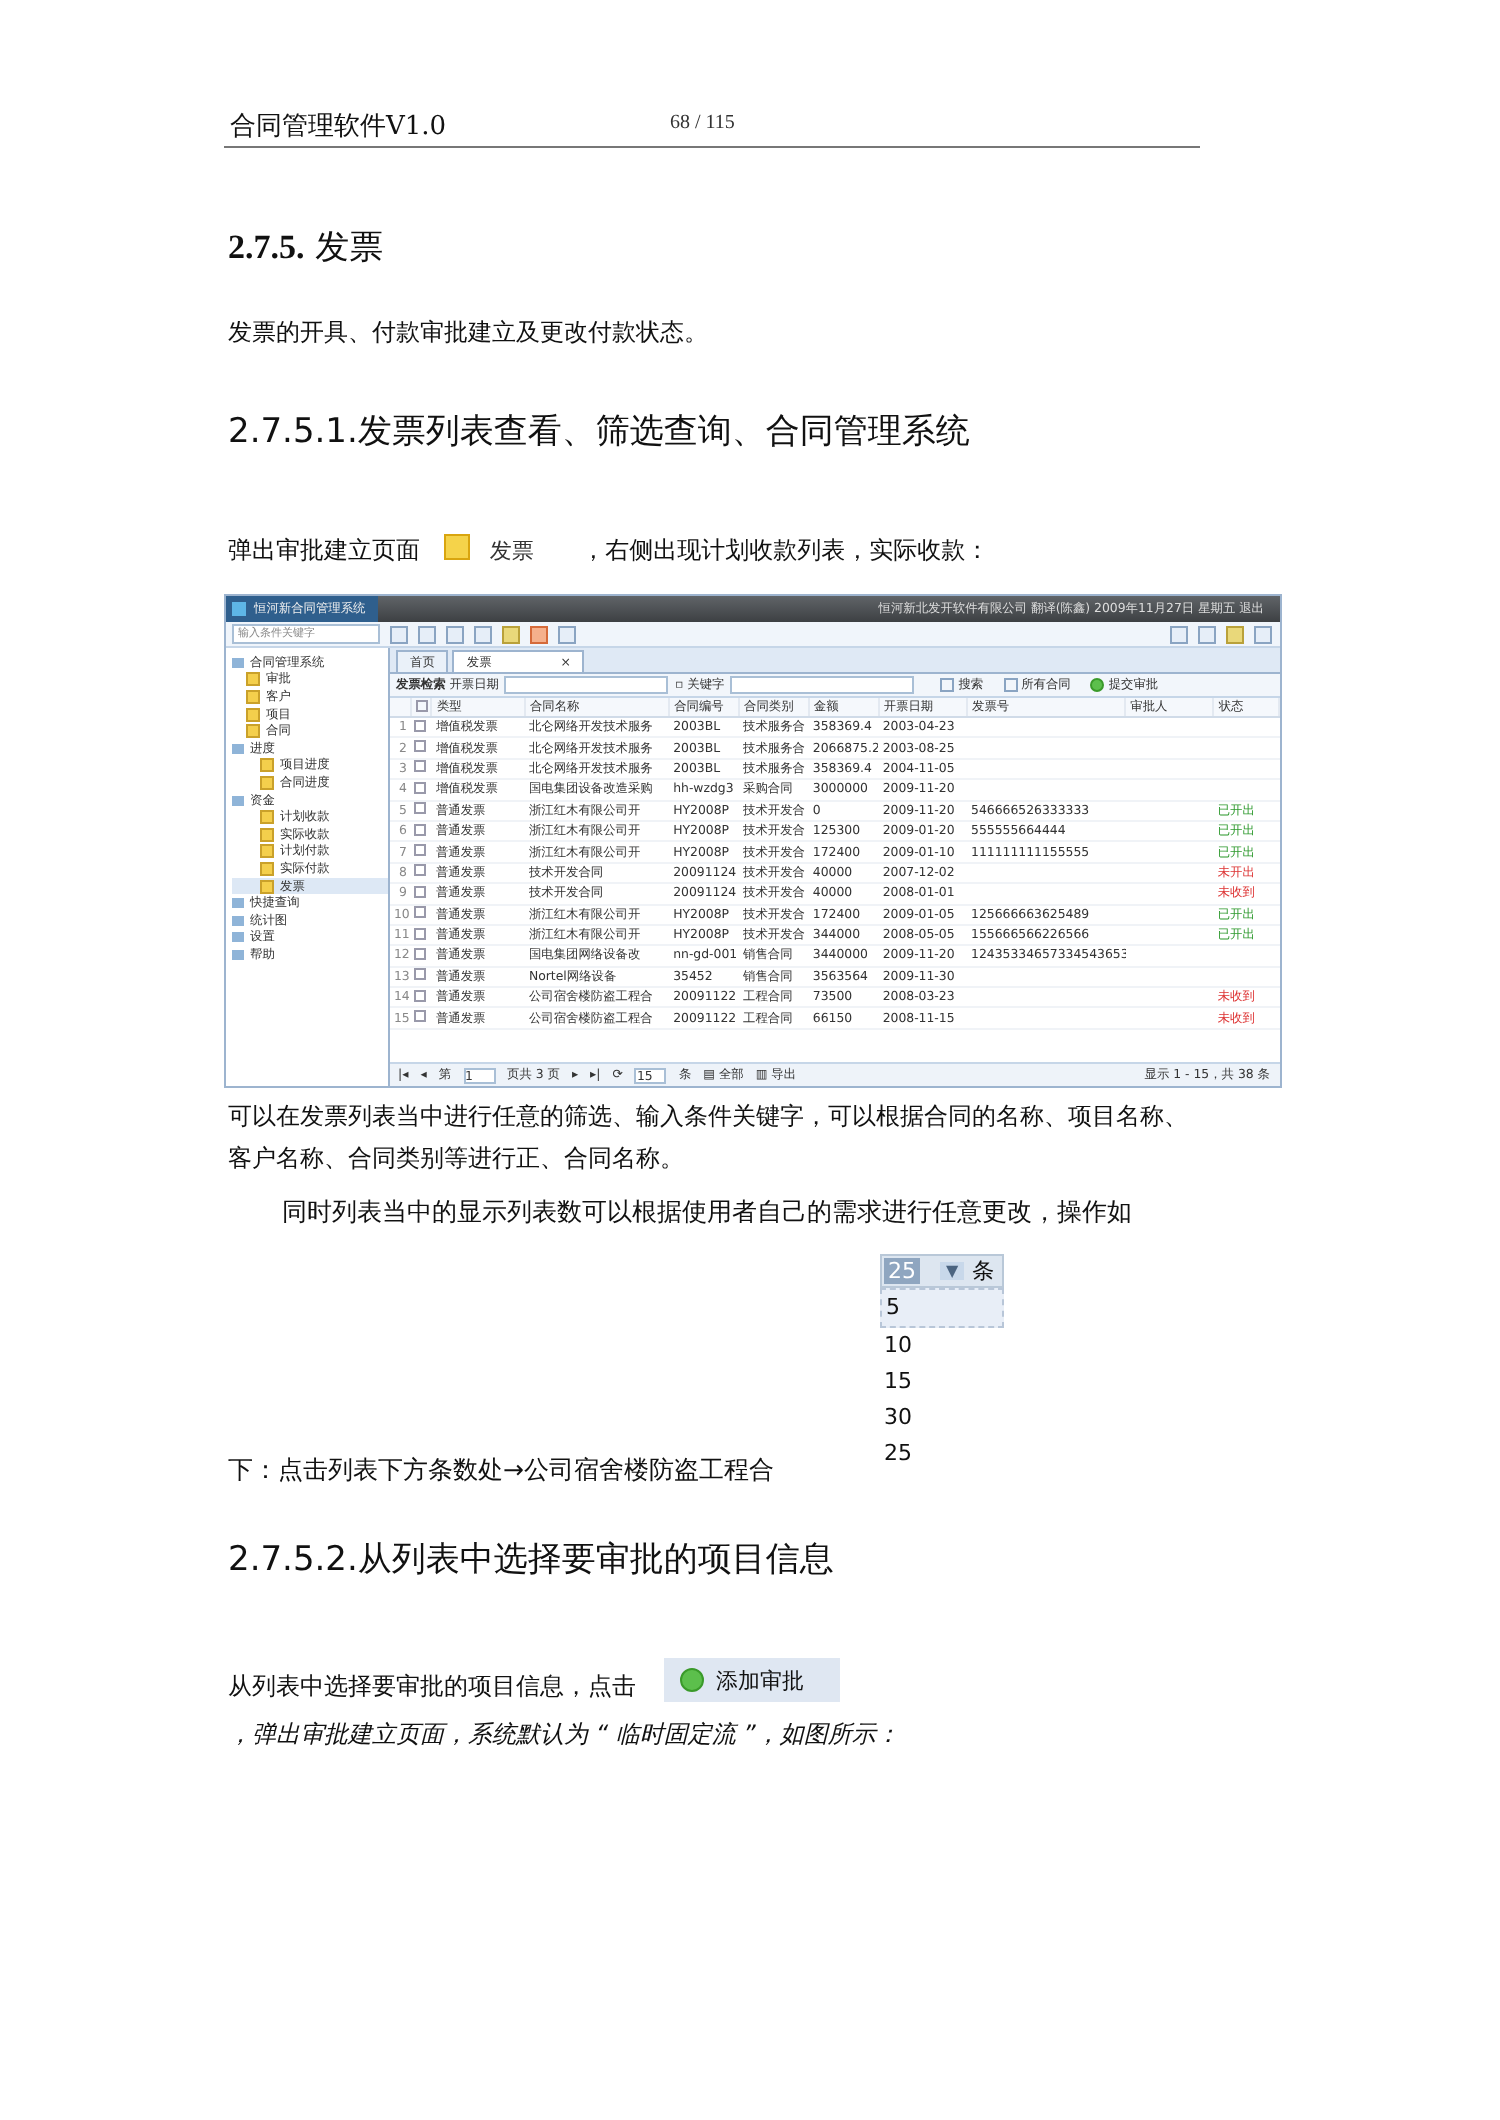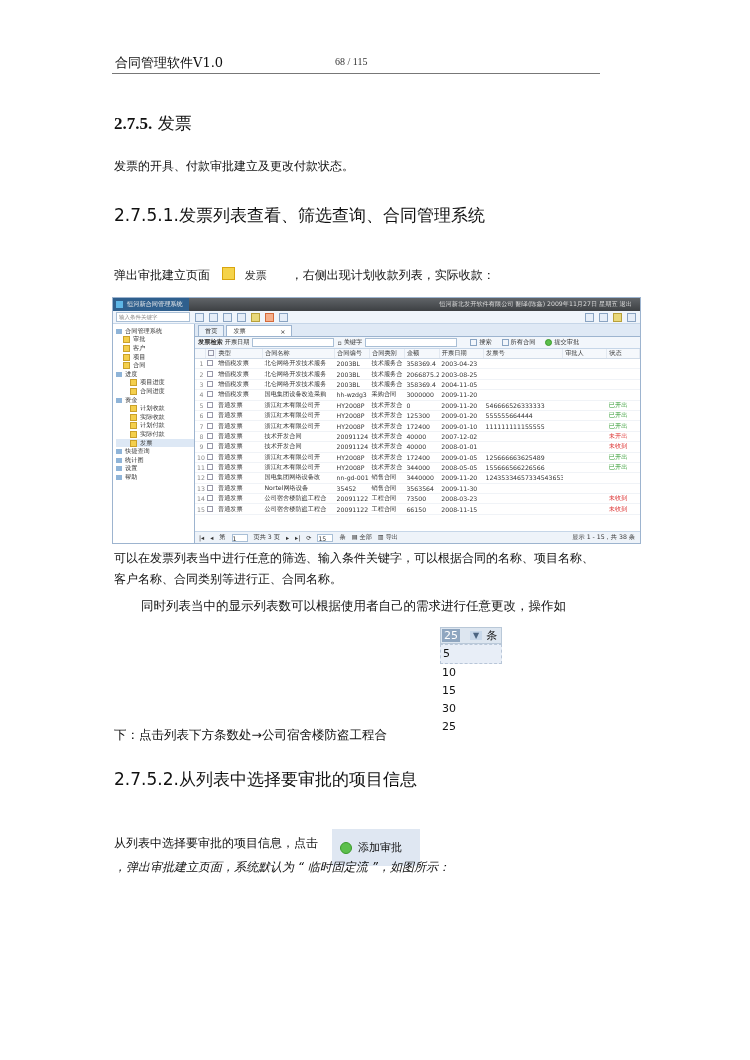--- a/index.html
+++ b/index.html
@@ -57,21 +57,21 @@
   .pager .right{margin-left:auto;padding-right:5px;}
 
   
   .dropdown{left:440px;top:627px;width:62px;font-size:11px;}
   .dd-head{display:flex;height:15px;background:#dde6f0;border:1px solid #b9c8d8;align-items:center;}
   .dd-val{background:#8fa6c0;color:#fff;padding:0 2px;margin-left:1px;}
   .dd-arrow{margin-left:10px;font-size:8px;color:#4b6480;background:#c8d8ea;padding:0 3px;}
   .dd-unit{margin-left:4px;}
   .dd-opt{height:18px;line-height:18px;padding-left:2px;}
   .dd-opt.hl{background:#e8eef7;border:1px dashed #b8c6d8;}
-  .add-approve{left:332px;top:829px;width:88px;height:37px;background:#dfe7f2;display:flex;align-items:center;font-size:11px;}
+  .add-approve{left:332px;top:829px;width:88px;height:22px;background:#dfe7f2;display:flex;align-items:center;font-size:11px;}
   .add-approve i{display:inline-block;width:10px;height:10px;border-radius:50%;background:#5cbf4c;border:1px solid #3a9a2a;margin:0 6px 0 8px;}
 </style>
 </head>
 <body>
 
 <div class="abs hdr-title">合同管理软件V1.0</div>
 <div class="abs hdr-page">68 / 115</div>
 <div class="abs hdr-rule"></div>
 
 <div class="abs h3">

